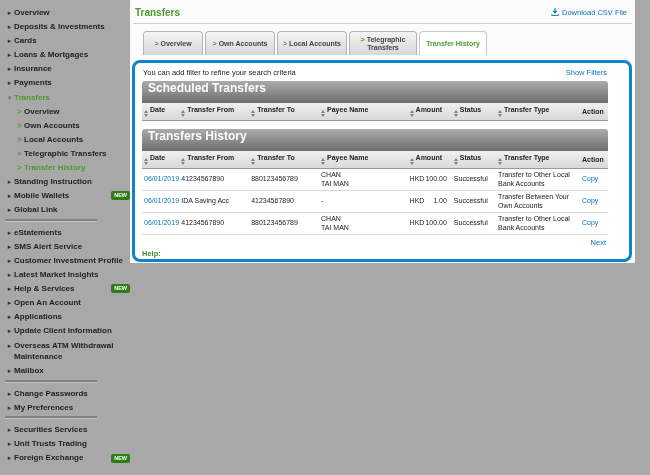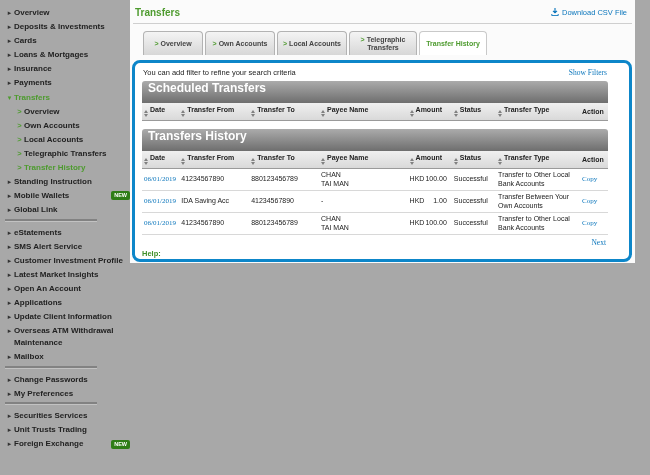--- a/index.html
+++ b/index.html
@@ -31,21 +31,21 @@
   .tabs{display:flex;gap:2px;margin:7px 0 0 13px;height:24px;position:relative;z-index:3;}
   .tab{box-sizing:border-box;display:flex;align-items:center;justify-content:center;text-align:center;
     background:linear-gradient(#f4f4f4,#d7d7d7);border:1px solid #b3b3b3;border-bottom:none;
     border-radius:4px 4px 0 0;font-size:7px;font-weight:bold;color:#444;padding:0 4px;line-height:8px;cursor:pointer;}
   .tab .tab-arr{color:#4e9b2f;margin-right:2px;}
   .tab.active{background:#fff;color:#4e9b2f;border-color:#c9c9c9;}
   
   .panel{position:absolute;left:2px;right:3px;top:60px;bottom:1px;background:#fff;
     border:3px solid #0d86c9;border-radius:8px;box-sizing:border-box;padding:4px 21px 4px 7px;overflow:hidden;}
   .filter-row{display:flex;justify-content:space-between;align-items:center;font-size:7.5px;color:#222;margin:1px 1px 4px 1px;}
-  .link{color:#0b76bc;cursor:pointer;font-family:Liberation Serif, serif;}
+  .link{color:#0b76bc;cursor:pointer;}
   .bar{height:22px;line-height:14px;background:linear-gradient(#ababab,#6e6e6e);border-radius:3px 3px 0 0;
     color:#fff;font-weight:bold;font-size:12px;padding-left:6px;}
   table{width:100%;border-collapse:collapse;table-layout:fixed;}
   th{background:linear-gradient(#f0f0f0,#d9d9d9);border-bottom:1px solid #9a9a9a;text-align:left;
     font-size:7px;color:#222;padding:3px 2px;font-weight:bold;white-space:nowrap;overflow:hidden;}
   td{font-size:7px;color:#222;padding:2px 2px;border-bottom:1px solid #d8d8d8;vertical-align:middle;line-height:8.5px;}
   .sort{display:inline-flex;flex-direction:column;margin-right:2px;vertical-align:-1px;}
   .sort b{display:block;width:0;height:0;border-left:2.5px solid transparent;border-right:2.5px solid transparent;}
   .sort .up{border-bottom:3px solid #808080;margin-bottom:1px;}
   .sort .dn{border-top:3px solid #808080;}
@@ -135,20 +135,25 @@
     <div class="sb-item top">
       <span class="arr">▸</span>
       <span class="lbl">Customer Investment Profile</span>
     </div>
     <div class="sb-item top">
       <span class="arr">▸</span>
       <span class="lbl">Latest Market Insights</span>
     </div>
     <div class="sb-item top">
       <span class="arr">▸</span>
+      <span class="lbl">Help &amp; Services</span>
+      <span class="badge">NEW</span>
+    </div>
+    <div class="sb-item top">
+      <span class="arr">▸</span>
       <span class="lbl">Open An Account</span>
     </div>
     <div class="sb-item top">
       <span class="arr">▸</span>
       <span class="lbl">Applications</span>
     </div>
     <div class="sb-item top">
       <span class="arr">▸</span>
       <span class="lbl">Update Client Information</span>
     </div>

